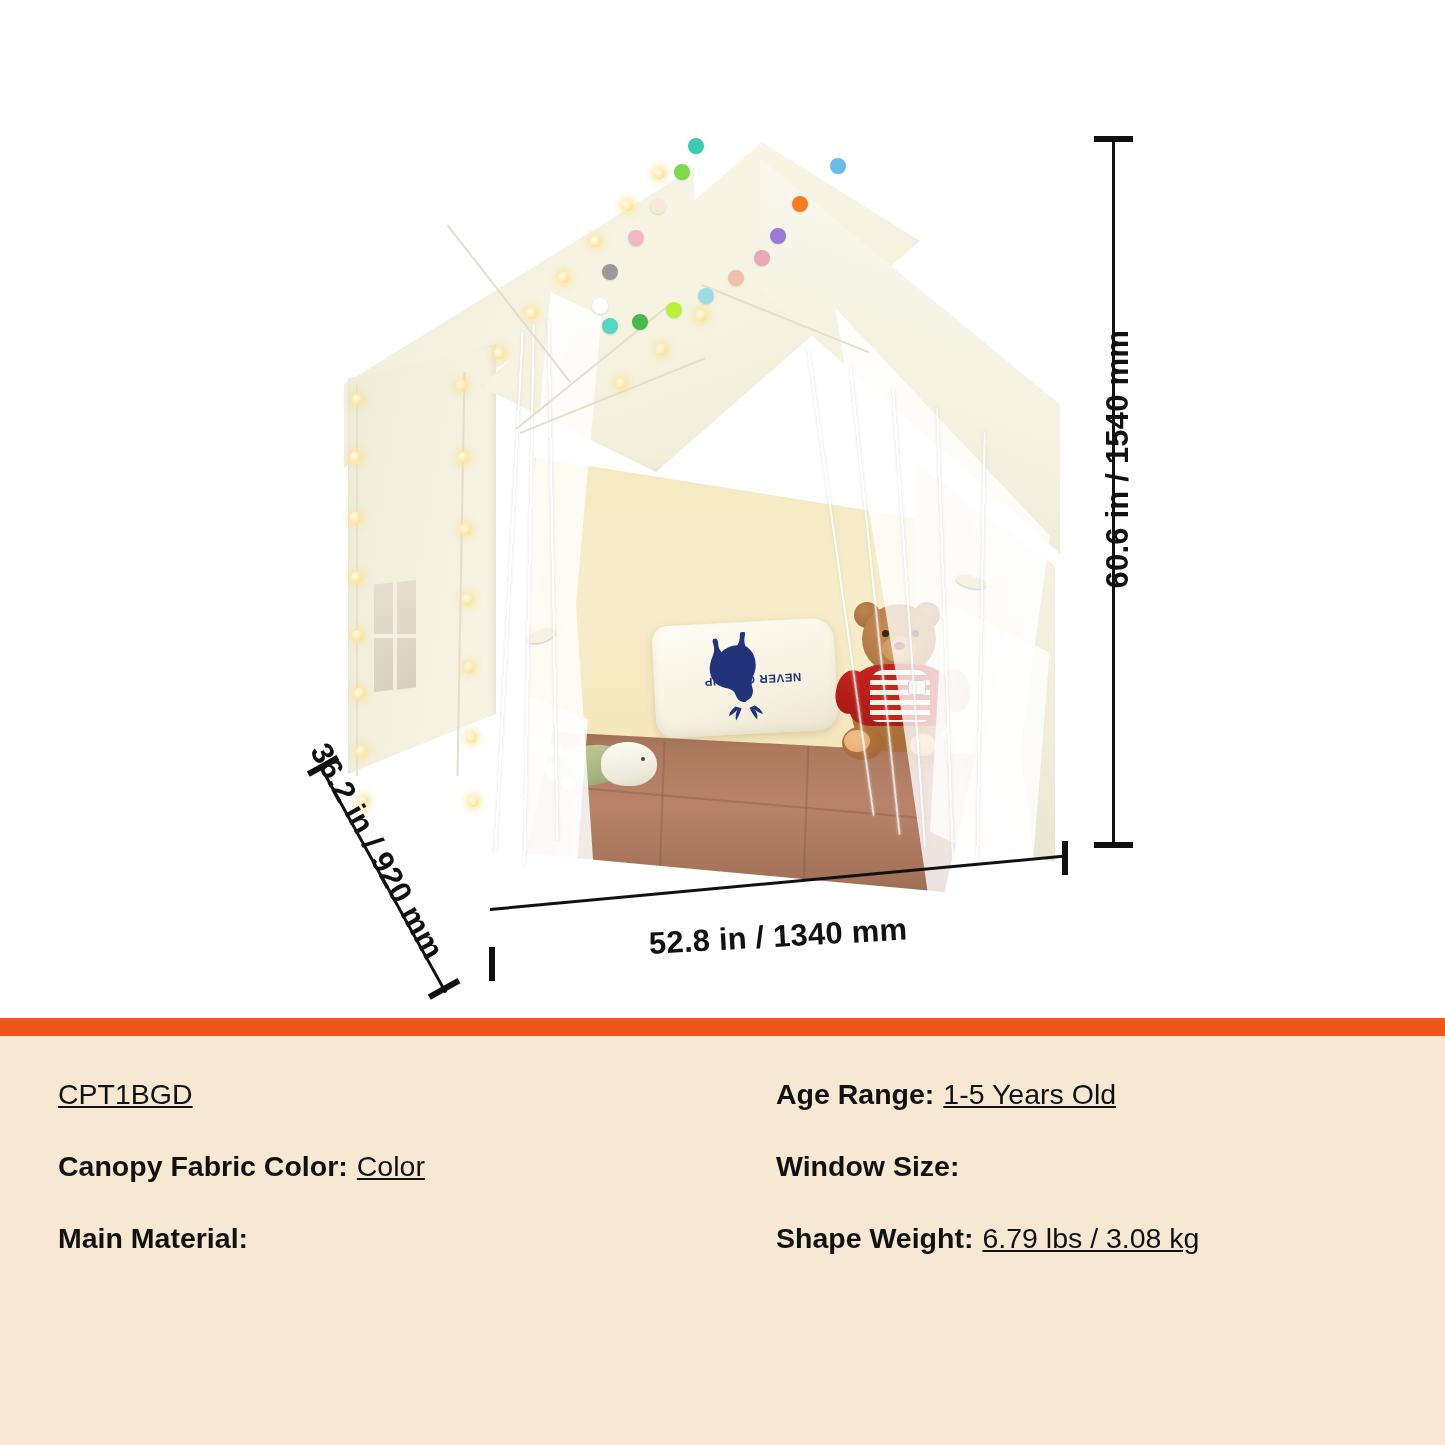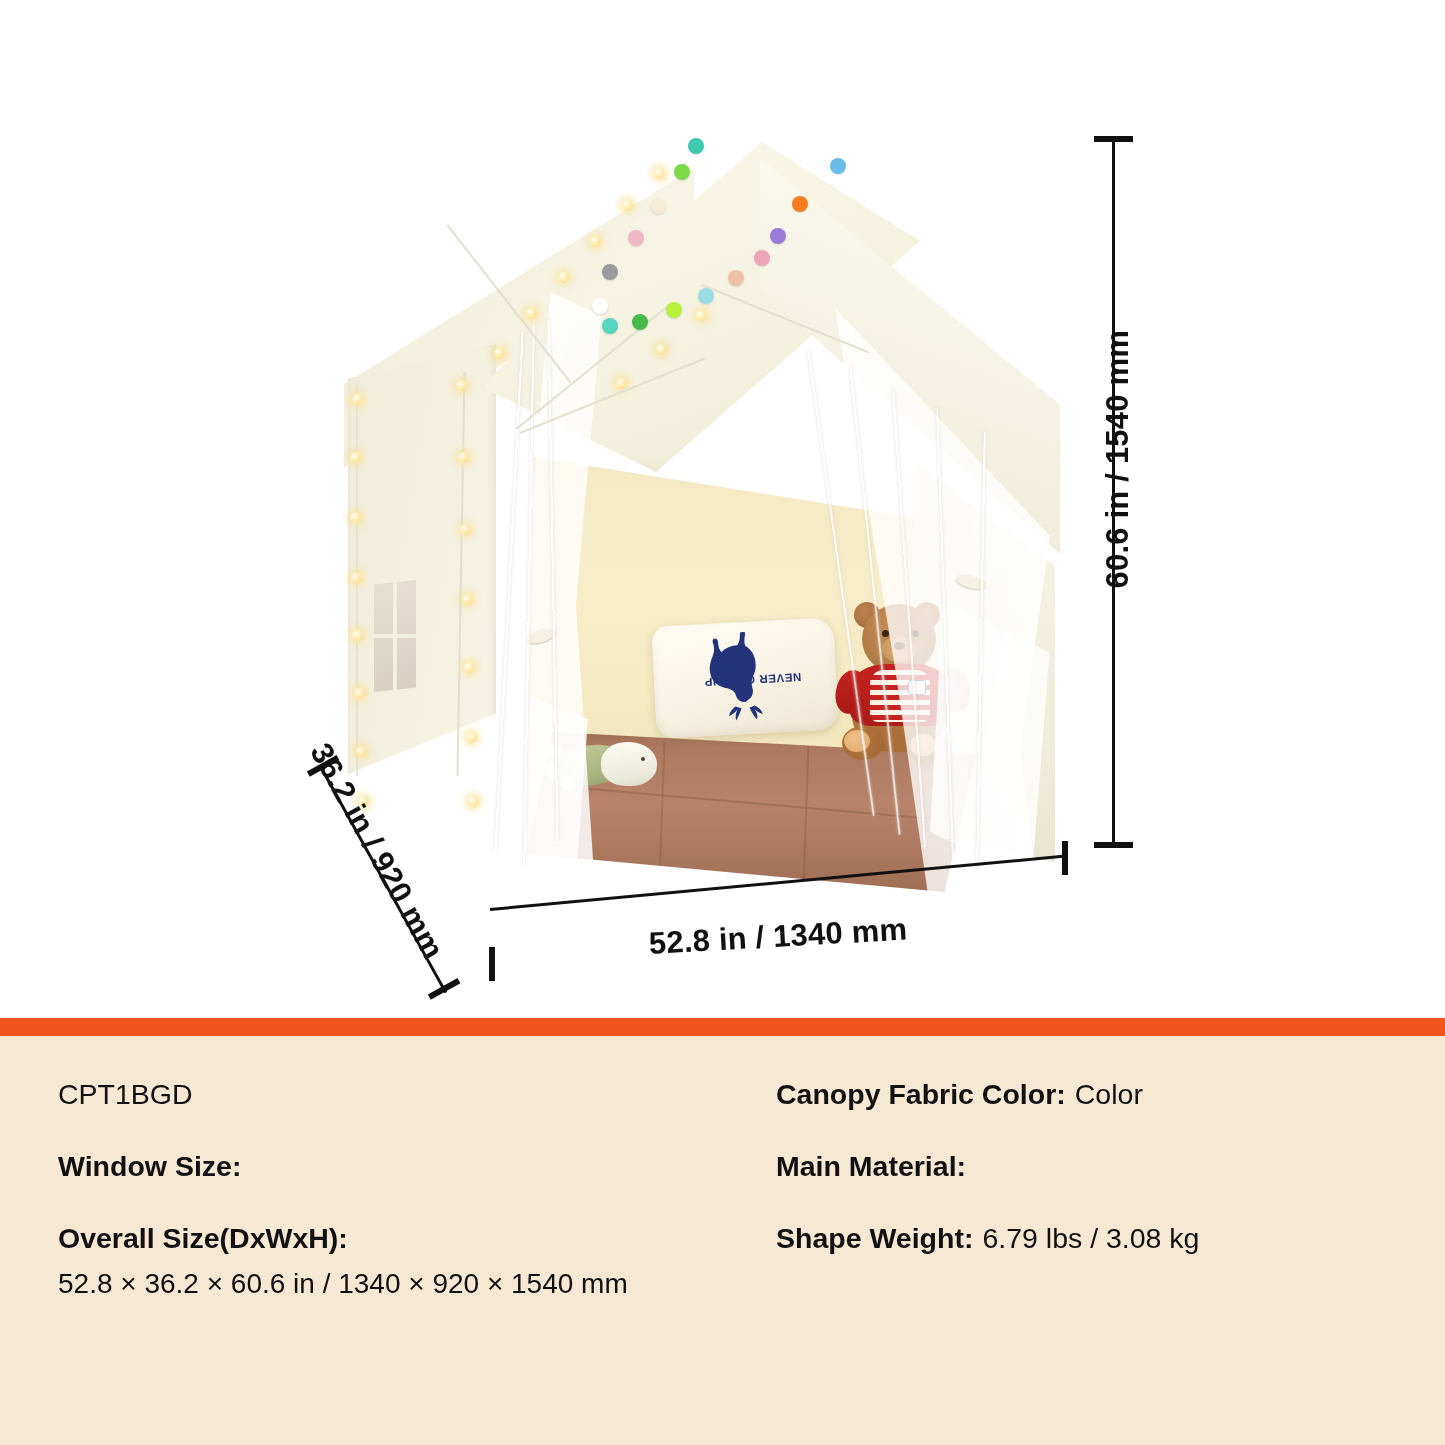--- a/index.html
+++ b/index.html
@@ -477,20 +477,21 @@
     line-height: 1.18;
   }
   .spec-key {
     font-weight: bold;
     margin-right: 9px;
     white-space: nowrap;
   }
   .spec-val {
     font-weight: normal;
     white-space: nowrap;
+    text-decoration: underline;
   }
   .spec-cell.stacked { flex-direction: column; }
   .spec-cell.stacked .spec-val {
     margin-top: 11px;
     font-size: 28px;
   }
 </style>
 </head>
 <body>
 
@@ -652,32 +653,32 @@
 <div id="divider-orange"></div>
 
 <div id="spec-panel"></div>
 <div id="spec-grid">
 
   <div class="spec-cell">
     <span class="spec-val">CPT1BGD</span>
   </div>
 
   <div class="spec-cell">
+    <span class="spec-key">Age Range:</span>
+    <span class="spec-val">1-5  Years Old</span>
+  </div>
+  <div class="spec-cell">
     <span class="spec-key">Canopy Fabric Color:</span>
     <span class="spec-val">Color</span>
   </div>
 
   <div class="spec-cell">
     <span class="spec-key">Window Size:</span>
   </div>
   <div class="spec-cell">
     <span class="spec-key">Main Material:</span>
   </div>
 
-  <div class="spec-cell stacked">
-    <span class="spec-key">Overall Size(DxWxH):</span>
-    <span class="spec-val">52.8 × 36.2 × 60.6 in / 1340 × 920 × 1540 mm</span>
-  </div>
   <div class="spec-cell">
     <span class="spec-key">Shape Weight:</span>
     <span class="spec-val">6.79 lbs / 3.08 kg</span>
   </div>
 </div>
 
 </body></html>

